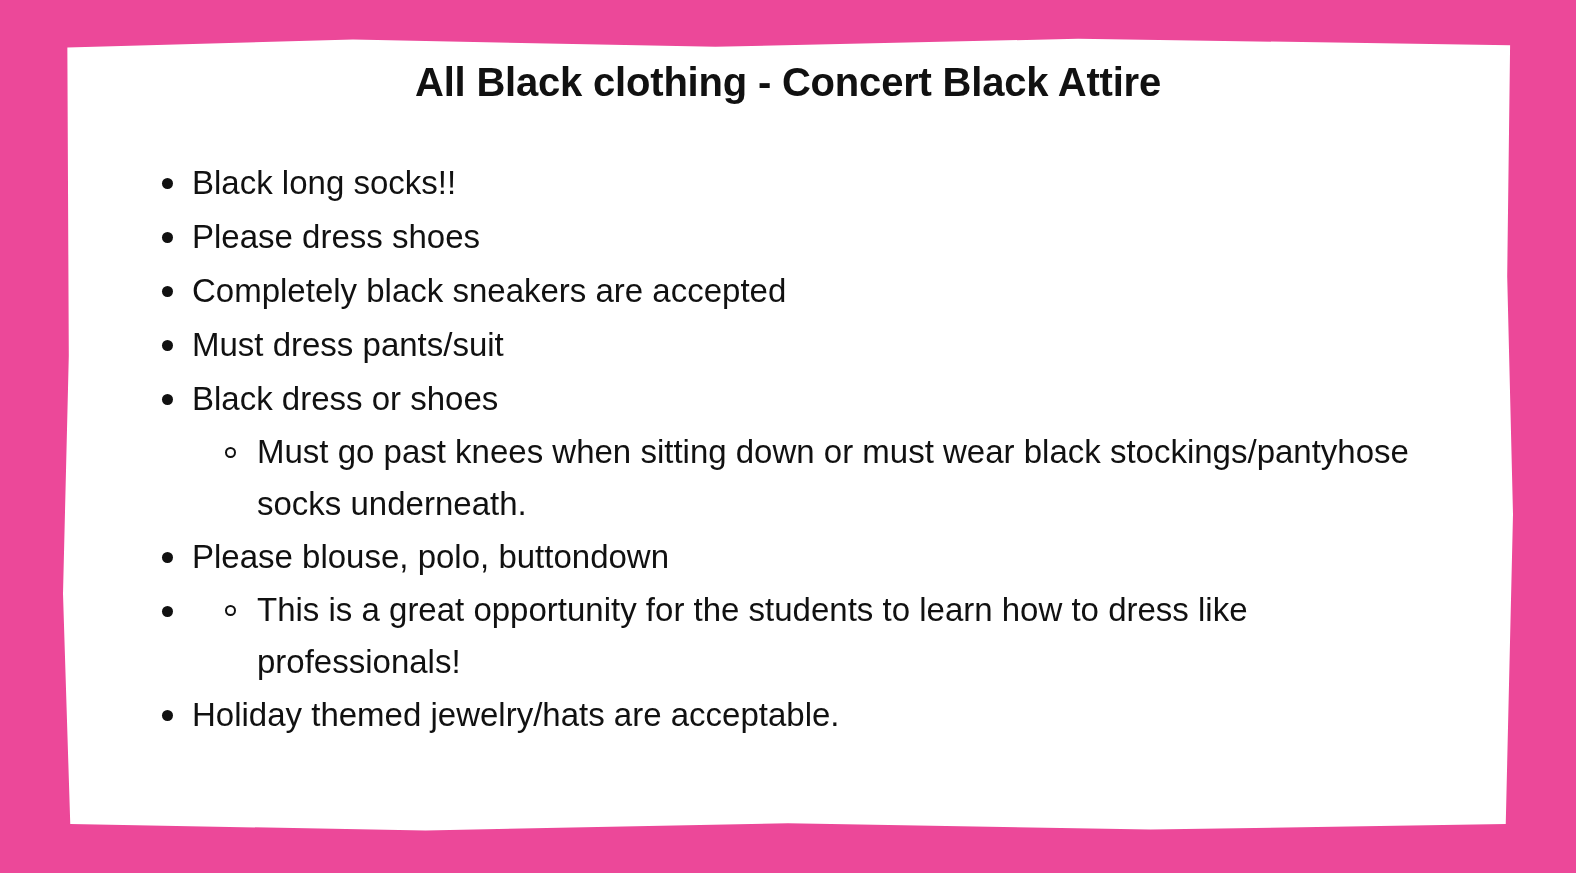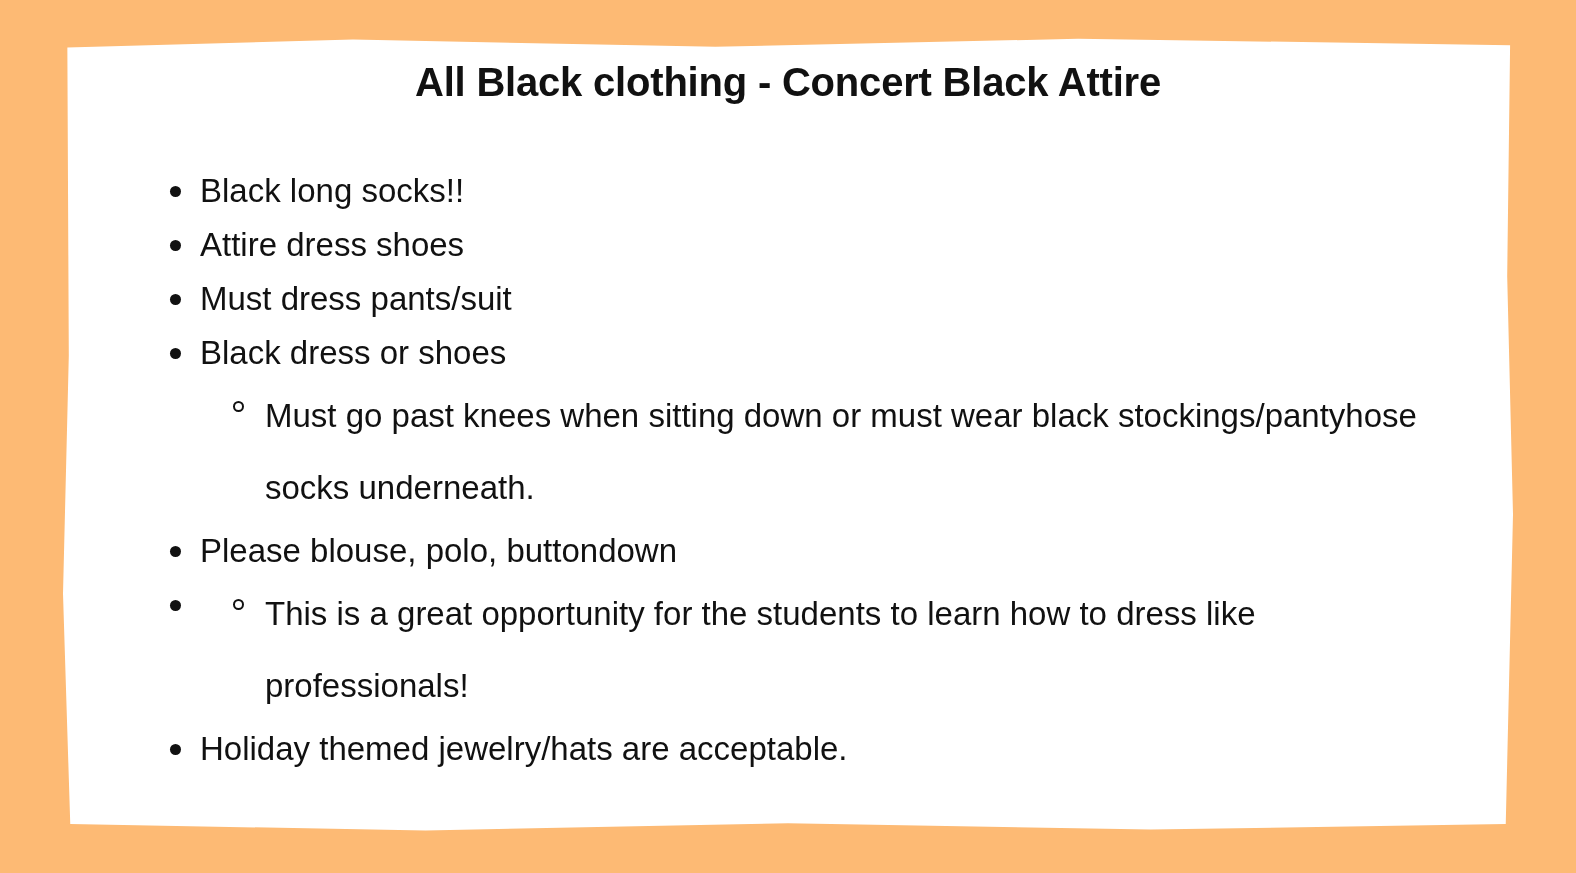--- a/index.html
+++ b/index.html
@@ -13,21 +13,21 @@
     font-family: "Liberation Sans", sans-serif;
     overflow: hidden;
   }
 
   .slide-frame {
     position: absolute;
     left: 0;
     top: 0;
     width: 1576px;
     height: 873px;
-    background: #fdba74;
+    background: #ec4899;
   }
 
   .card {
     position: absolute;
     left: 63px;
     top: 38px;
     width: 1450px;
     height: 794px;
     background: #ffffff;
     border-radius: 4px;
@@ -56,21 +56,21 @@
 
   .content {
     position: absolute;
     left: 66px;
     top: 118px;
     width: 1330px;
   }
 
   ul.level1 {
     list-style: none;
-    margin: 8px;
+    margin: 0;
     padding: 0;
   }
 
   ul.level1 > li {
     position: relative;
     padding-left: 63px;
     font-size: 33px;
     line-height: 54px;
     color: #111111;
     margin: 0;
@@ -89,21 +89,21 @@
   ul.level2 {
     list-style: none;
     margin: 0 0 0 0;
     padding: 0;
   }
 
   ul.level2 > li {
     position: relative;
     padding-left: 65px;
     font-size: 33px;
-    line-height: 72px;
+    line-height: 52px;
     color: #111111;
   }
 
   ul.level2 > li > .bullet2 {
     position: absolute;
     left: 33px;
     top: 21px;
     width: 11px;
     height: 11px;
     border: 2px solid #111111;
@@ -127,23 +127,27 @@
     <div class="content">
       <ul class="level1">
 
         <li>
           <span class="bullet1"></span>
           <span class="li-text">Black long socks!!</span>
         </li>
 
         <li>
           <span class="bullet1"></span>
-          <span class="li-text">Attire dress shoes</span>
+          <span class="li-text">Please dress shoes</span>
         </li>
 
+        <li>
+          <span class="bullet1"></span>
+          <span class="li-text">Completely black sneakers are accepted</span>
+        </li>
 
         <li>
           <span class="bullet1"></span>
           <span class="li-text">Must dress pants/suit</span>
         </li>
 
         <li>
           <span class="bullet1"></span>
           <span class="li-text">Black dress or shoes</span>
           <ul class="level2">

